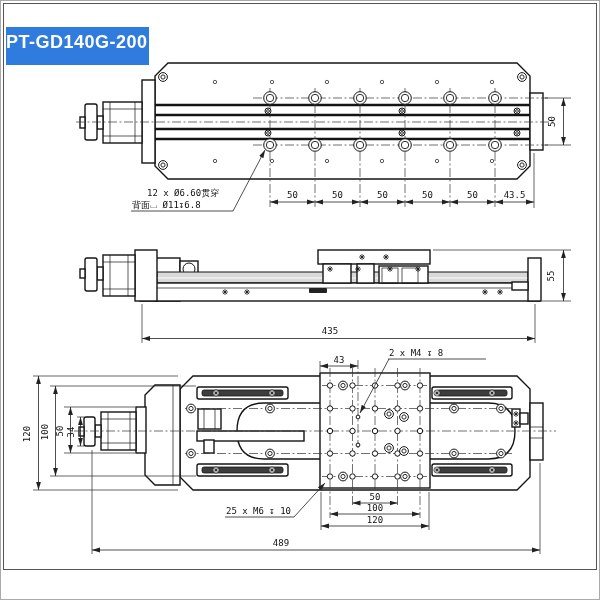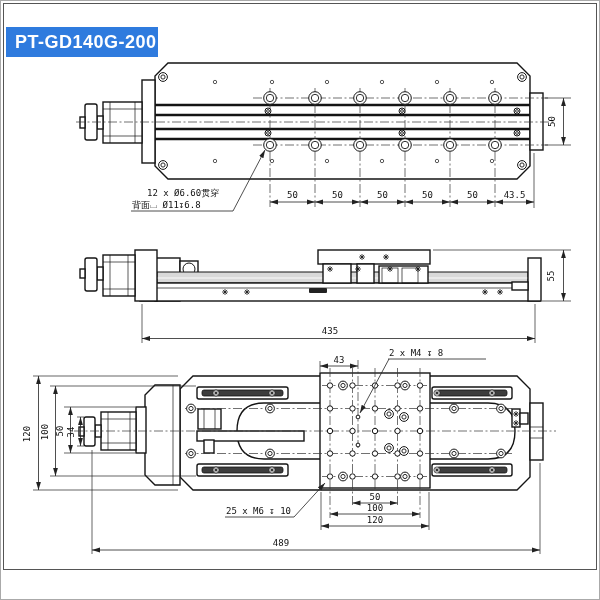--- a/index.html
+++ b/index.html
@@ -1,20 +1,20 @@
 <!DOCTYPE html>
 <html><head>
 <meta charset="utf-8">
 <style>
   html,body{margin:0;padding:0;background:#fff;}
   #page{position:relative;width:600px;height:600px;background:#fff;overflow:hidden;
         font-family:"Liberation Sans",sans-serif;}
-  #title-badge{position:absolute;left:6px;top:27px;width:143px;height:30px;
+  #title-badge{position:absolute;left:6px;top:27px;width:143px;height:38px;
         color:#fff;font:bold 18px "Liberation Sans",sans-serif;line-height:30px;
-        padding-left:9px;letter-spacing:.5px;}
+        letter-spacing:.5px;}
   svg{position:absolute;left:0;top:0;}
   .ol  {fill:#fff;stroke:#141414;stroke-width:1.4;}
   .oln {fill:none;stroke:#141414;stroke-width:1.4;}
   .d1  {fill:none;stroke:#141414;stroke-width:1;}
   .d07 {fill:none;stroke:#141414;stroke-width:.7;}
   .thk {fill:none;stroke:#141414;stroke-width:2.4;}
   .cl  {fill:none;stroke:#333;stroke-width:.7;stroke-dasharray:9 2.5 2 2.5;}
   .dim {fill:none;stroke:#222;stroke-width:.8;}
   .ext {fill:none;stroke:#222;stroke-width:.7;}
   .txt {font:9px "DejaVu Sans Mono",monospace;fill:#111;}

